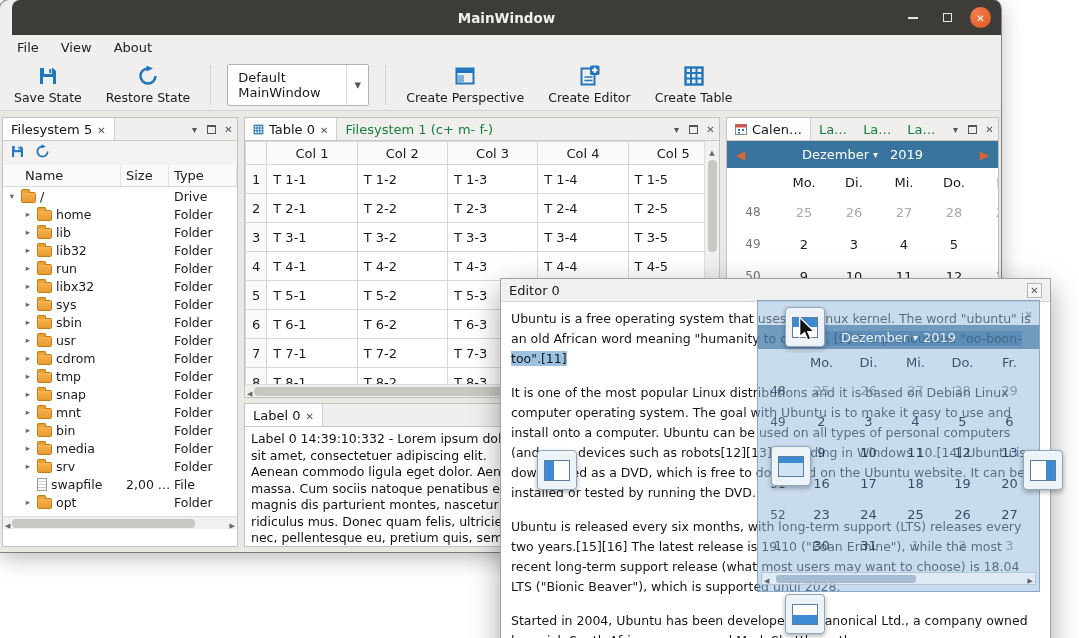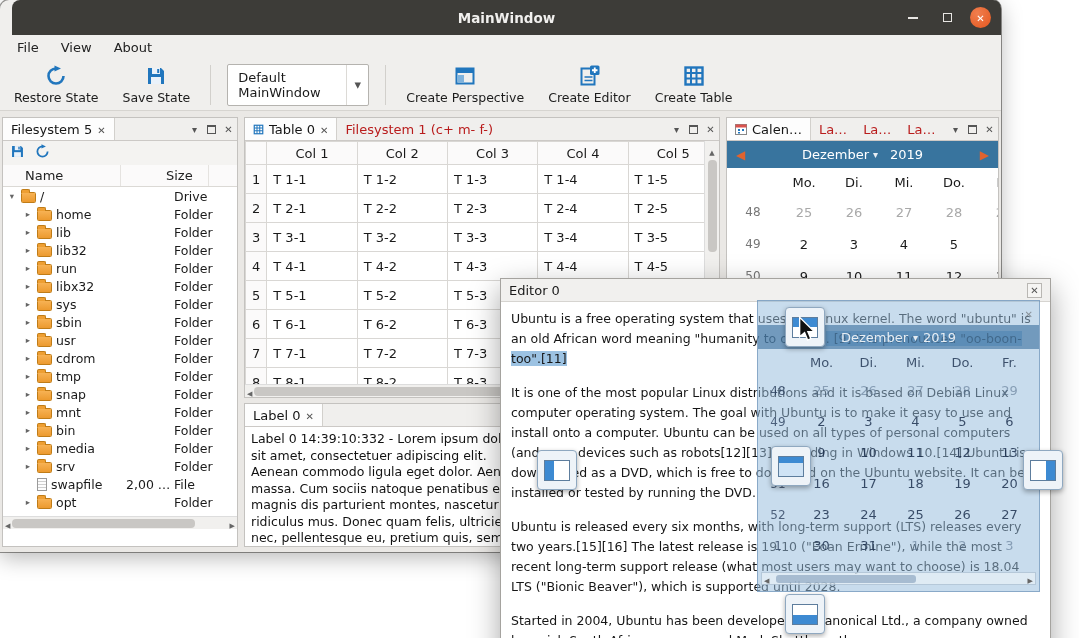--- a/index.html
+++ b/index.html
@@ -35,30 +35,30 @@
   .tool-btn { display:flex; flex-direction:column; align-items:center; gap:3px; font-size:12.5px; color:#1c1c1c; padding:2px 4px; }
   .tool-btn svg { display:block; }
   .tool-sep { width:1px; height:40px; background:#d2d0cc; }
   .combo { width:142px; height:42px; background:#fff; border:1px solid #b5b3af; border-radius:2px; display:flex; align-items:center; padding-left:10px; position:relative; }
   .combo-arrow { position:absolute; right:0; top:0; bottom:0; width:22px; border-left:1px solid #dcdad6; display:flex; align-items:center; justify-content:center; color:#555; }
   .menu-arrow::before { content:"▾"; }
   
   .dockarea { position:absolute; left:0; top:111px; width:1001px; height:441px; background:#eae8e5; }
   .dock { position:absolute; background:#fff; border:1px solid #c4c2bf; display:flex; flex-direction:column; overflow:hidden; }
   .dock-tabbar { height:23px; min-height:23px; background:#f0efed; border-bottom:1px solid #ccc9c6; display:flex; align-items:stretch; }
-  .dock-tab { display:flex; align-items:center; gap:5px; padding:0 8px; color:#b91c1c; white-space:nowrap; font-size:13px; }
+  .dock-tab { display:flex; align-items:center; gap:5px; padding:0 8px; color:#15803d; white-space:nowrap; font-size:13px; }
   .dock-tab.active { background:#fdfdfd; color:#151515; border-right:1px solid #d2d0cc; }
   .flex-sp { flex:1; }
   .dt-btn { width:17px; display:flex; align-items:center; justify-content:center; color:#555; font-size:10px; }
   .x-icon::before { content:"✕"; font-size:10px; color:#555; }
   .float-glyph { width:9px; height:9px; border:1px solid #555; border-top-width:2.5px; display:block; }
   
   .filesystem-dock { left:2px; top:117px; width:236px; height:430px; }
   .fs-toolbar { height:24px; min-height:24px; display:flex; align-items:center; gap:10px; padding:0 7px; background:#f4f3f1; }
-  .fs-header { height:22px; min-height:22px; display:grid; grid-template-columns:118px 48px 1fr; align-items:center; background:#fbfafa; border-bottom:1px solid #dbd9d5; color:#222;gap:40px; }
+  .fs-header { height:22px; min-height:22px; display:grid; grid-template-columns:118px 48px 1fr; align-items:center; background:#fbfafa; border-bottom:1px solid #dbd9d5; color:#222; }
   .fs-header span { border-right:1px solid #e5e3e0; height:100%; display:flex; align-items:center; }
   .fs-header .h-name { padding-left:22px; }
   .fs-header .h-size, .fs-header .h-type { padding-left:5px; }
   .fs-rows { height:329px; overflow:hidden; background:#fff; }
   .fs-row { height:18px; display:grid; grid-template-columns:118px 48px 1fr; align-items:center; font-size:12.5px; }
   .fs-name-area { display:flex; align-items:center; gap:4px; overflow:hidden; white-space:nowrap; }
   .expander { width:10px; font-size:8.5px; color:#666; text-align:center; flex:none; }
   .folder-ic { width:15px; height:11px; flex:none; background:linear-gradient(#f7b254,#ec9a2f); border:1px solid #c07c17; border-radius:1.5px; position:relative; margin-top:2px; }
   .folder-ic::before { content:""; position:absolute; top:-4px; left:-1px; width:7px; height:3px; background:#ee9f33; border:1px solid #c07c17; border-bottom:none; border-radius:2px 2px 0 0; }
   .file-ic { width:10px; height:13px; flex:none; border:1px solid #9a9a9a; background:repeating-linear-gradient(#fdfdfd 0 2px, #cfcfcf 2px 3px); }
@@ -170,36 +170,36 @@
     <div class="menubar">
       <span class="menu-item">File</span>
       <span class="menu-item">View</span>
       <span class="menu-item">About</span>
     </div>
 
     <div class="toolbar">
       <div class="tool-btn">
         <span>
             <svg width="22" height="22" viewBox="0 0 22 22">
-              <path d="M11 3.5 a7.5 7.5 0 1 0 7.5 7.5" fill="none" stroke="#2176bd" stroke-width="2.6"></path>
-              <path d="M9.5 0.5 L16 3.5 L9.5 6.5 Z" fill="#2176bd"></path>
-            </svg>
-          </span>
-        <span>Restore State</span>
-      </div>
-      <div class="tool-btn">
-        <span>
-            <svg width="22" height="22" viewBox="0 0 22 22">
               <path d="M3 3 h13 l3 3 v13 h-16 z" fill="#2176bd"></path>
               <rect x="7" y="3" width="8" height="6" fill="#eaf2fa"></rect>
               <rect x="12.2" y="4" width="2" height="4" fill="#2176bd"></rect>
               <rect x="6" y="12" width="10" height="7" fill="#eaf2fa"></rect>
             </svg>
           </span>
         <span>Save State</span>
+      </div>
+      <div class="tool-btn">
+        <span>
+            <svg width="22" height="22" viewBox="0 0 22 22">
+              <path d="M11 3.5 a7.5 7.5 0 1 0 7.5 7.5" fill="none" stroke="#2176bd" stroke-width="2.6"></path>
+              <path d="M9.5 0.5 L16 3.5 L9.5 6.5 Z" fill="#2176bd"></path>
+            </svg>
+          </span>
+        <span>Restore State</span>
       </div>
       <div class="tool-sep"></div>
       <div class="combo">
         <span class="combo-text">Default MainWindow</span>
         <span class="combo-arrow menu-arrow"></span>
       </div>
       <div class="tool-sep"></div>
       <div class="tool-btn">
         <span>
             <svg width="22" height="22" viewBox="0 0 22 22">

